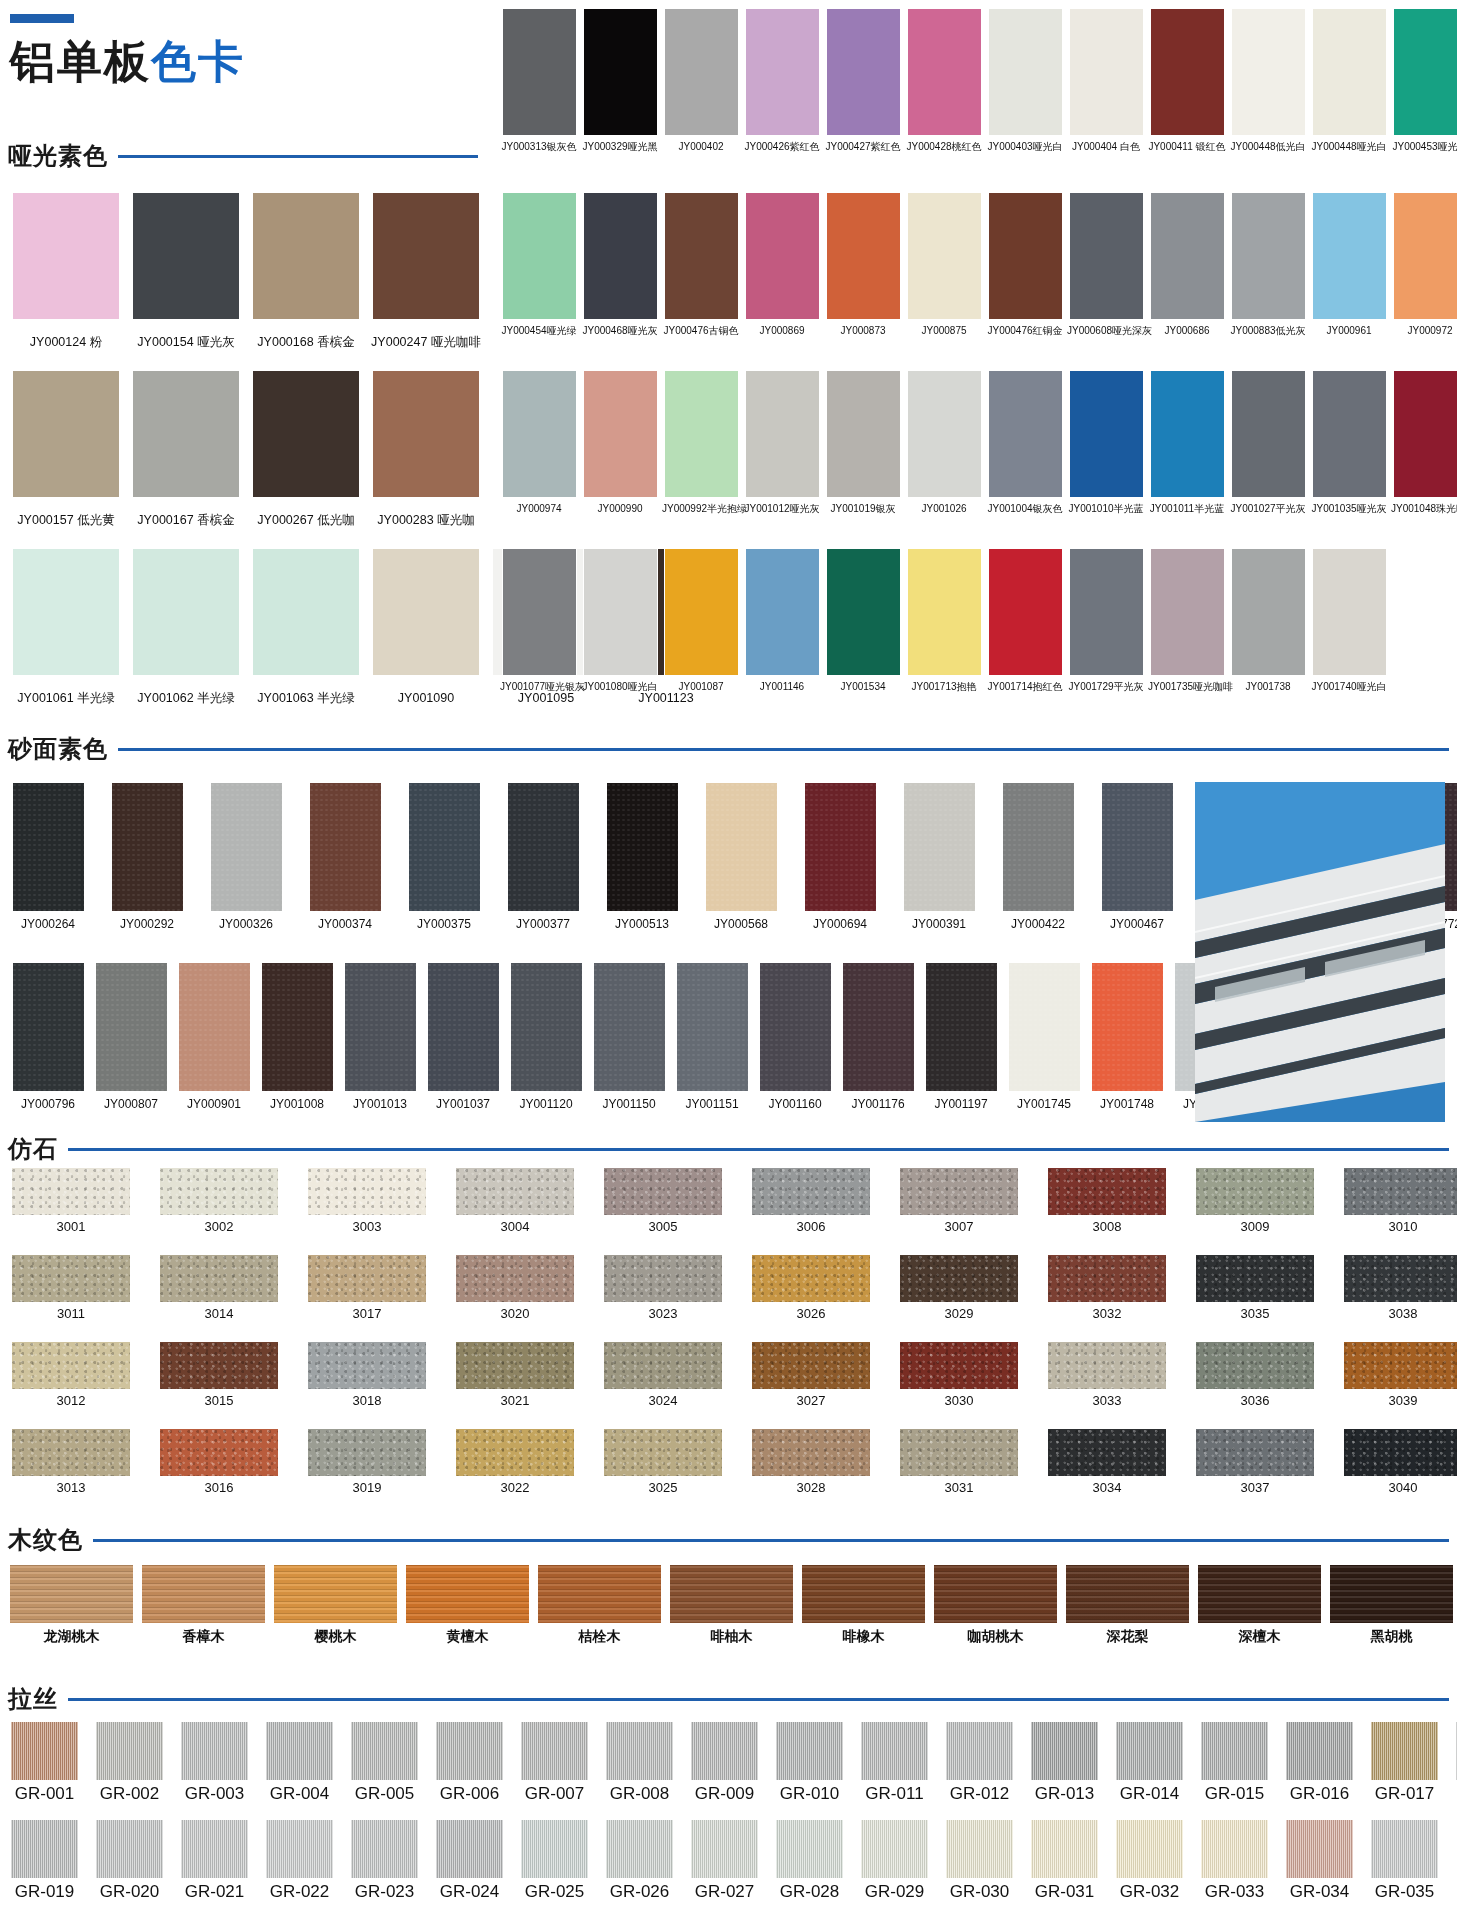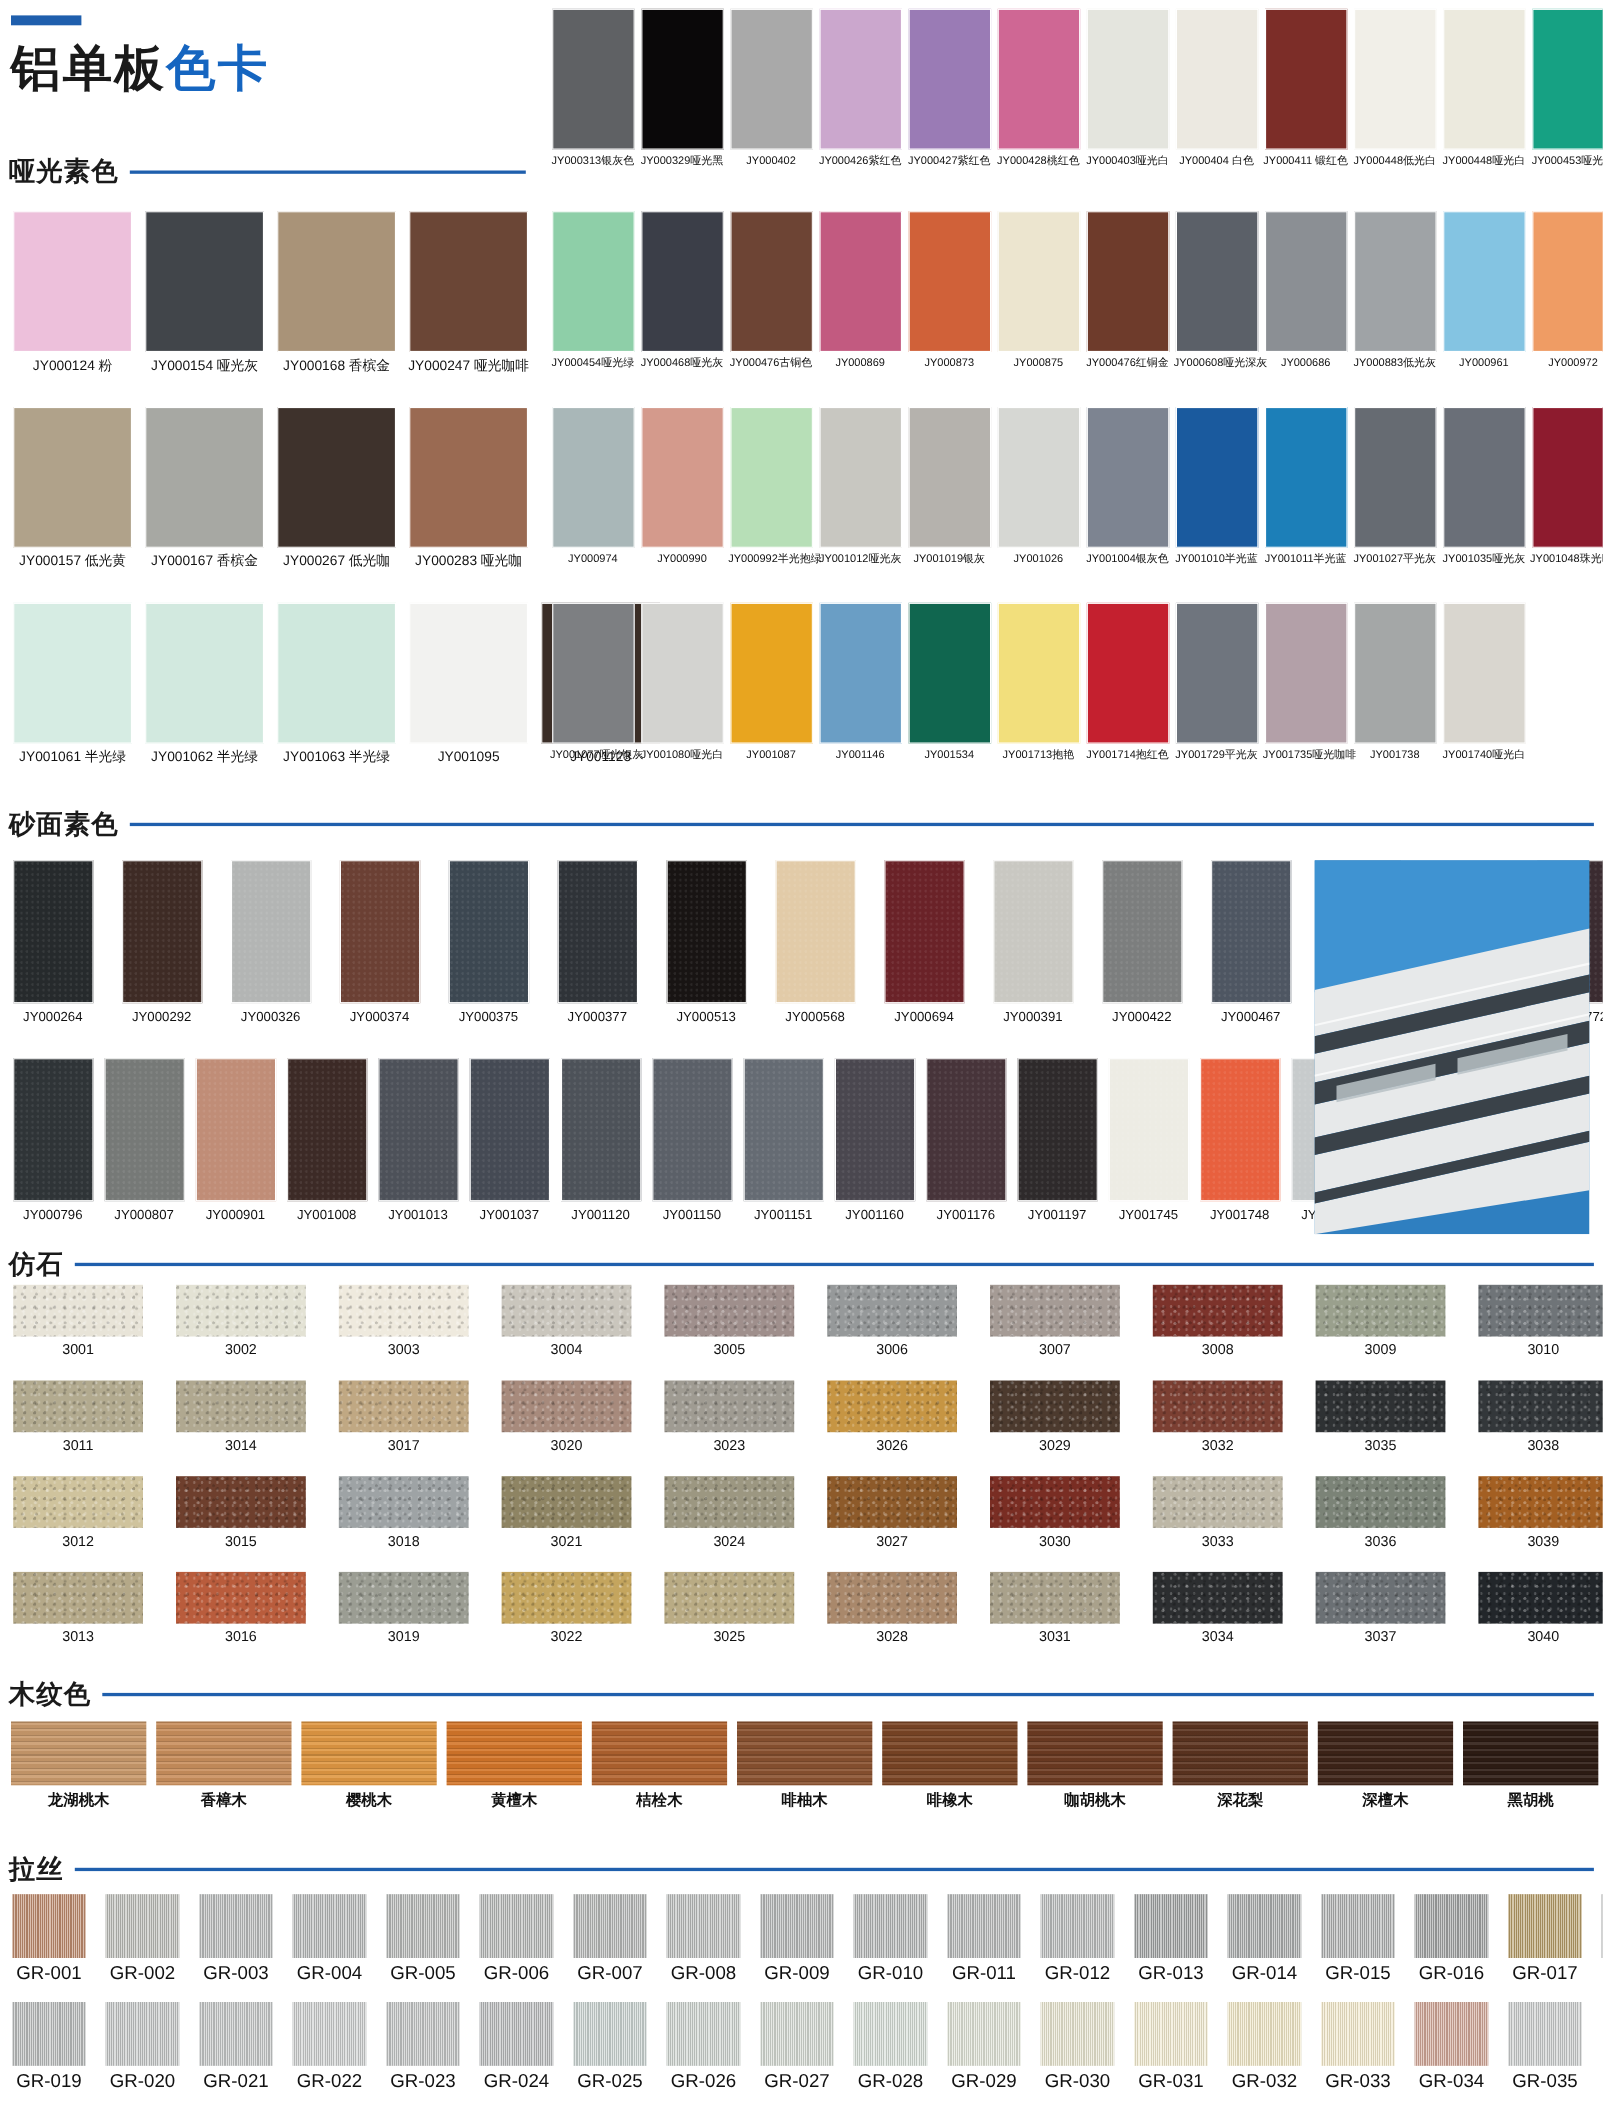--- a/index.html
+++ b/index.html
@@ -29,21 +29,21 @@
   .cap { font-size:11px; text-align:center; line-height:1.15; color:#111; white-space:nowrap; }
 
   
   .grid { display:flex; }
   .cell { display:flex; flex-direction:column; align-items:center; }
 
   .matte-left { position:absolute; left:8px; }
   .matte-right { position:absolute; left:500px; }
 
   .m-sw { width:108px; height:128px; }
-  .m-cap { width:116px; font-size:12.5px; margin-top:5px; }
+  .m-cap { width:116px; font-size:12.5px; margin-top:15px; }
 
   .r-sw { width:75px; height:128px; }
   .r-cap { width:78px; font-size:10px; margin-top:5px; }
 
   
   .s-sw { width:73px; height:130px; }
   .s-cap { width:80px; font-size:12px; margin-top:6px; }
 
   
   .st-sw { width:118px; height:47px; border:none; }
@@ -113,20 +113,24 @@
       <div class="sw m-sw" style="background: rgb(214, 236, 227);"></div>
       <div class="cap m-cap">JY001061 半光绿</div>
     </div>
     <div class="cell">
       <div class="sw m-sw" style="background: rgb(210, 233, 223);"></div>
       <div class="cap m-cap">JY001062 半光绿</div>
     </div>
     <div class="cell">
       <div class="sw m-sw" style="background: rgb(207, 232, 221);"></div>
       <div class="cap m-cap">JY001063 半光绿</div>
+    </div>
+    <div class="cell">
+      <div class="sw m-sw" style="background: rgb(221, 213, 196);"></div>
+      <div class="cap m-cap">JY001090</div>
     </div>
     <div class="cell">
       <div class="sw m-sw" style="background: rgb(242, 242, 240);"></div>
       <div class="cap m-cap">JY001095</div>
     </div>
     <div class="cell">
       <div class="sw m-sw" style="background: rgb(58, 45, 38);"></div>
       <div class="cap m-cap">JY001123</div>
     </div>
   </div>

